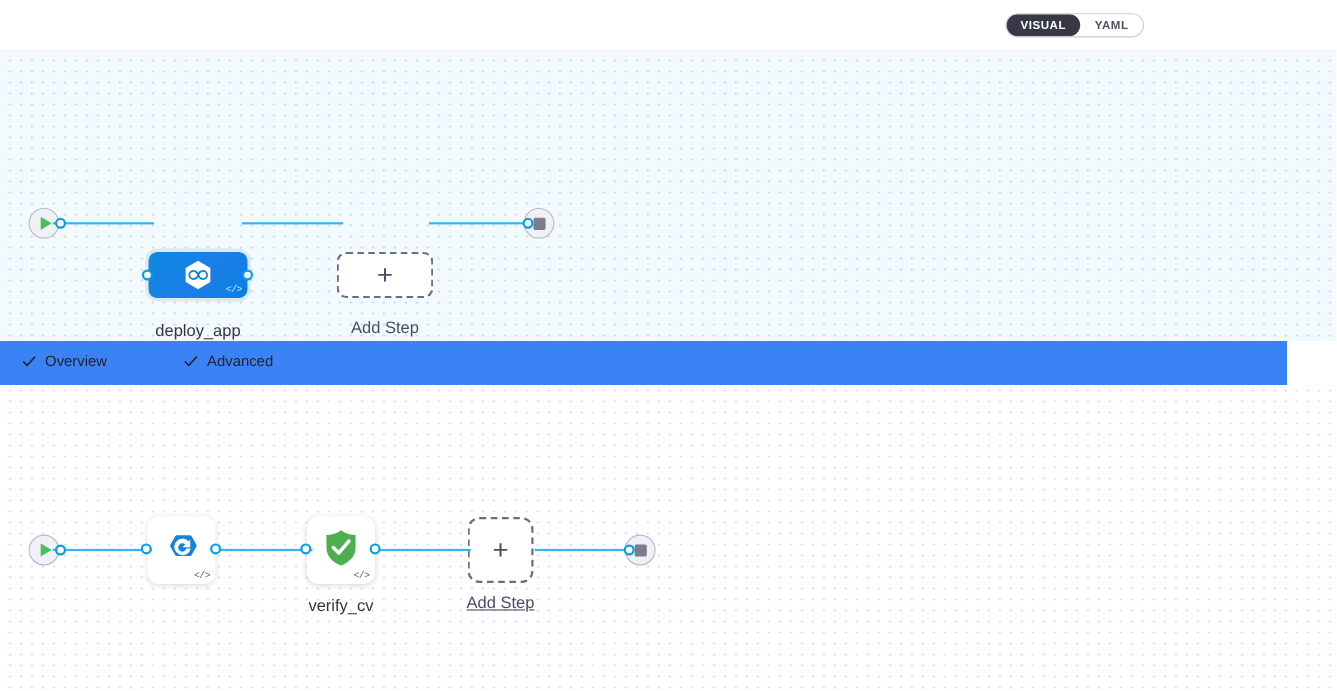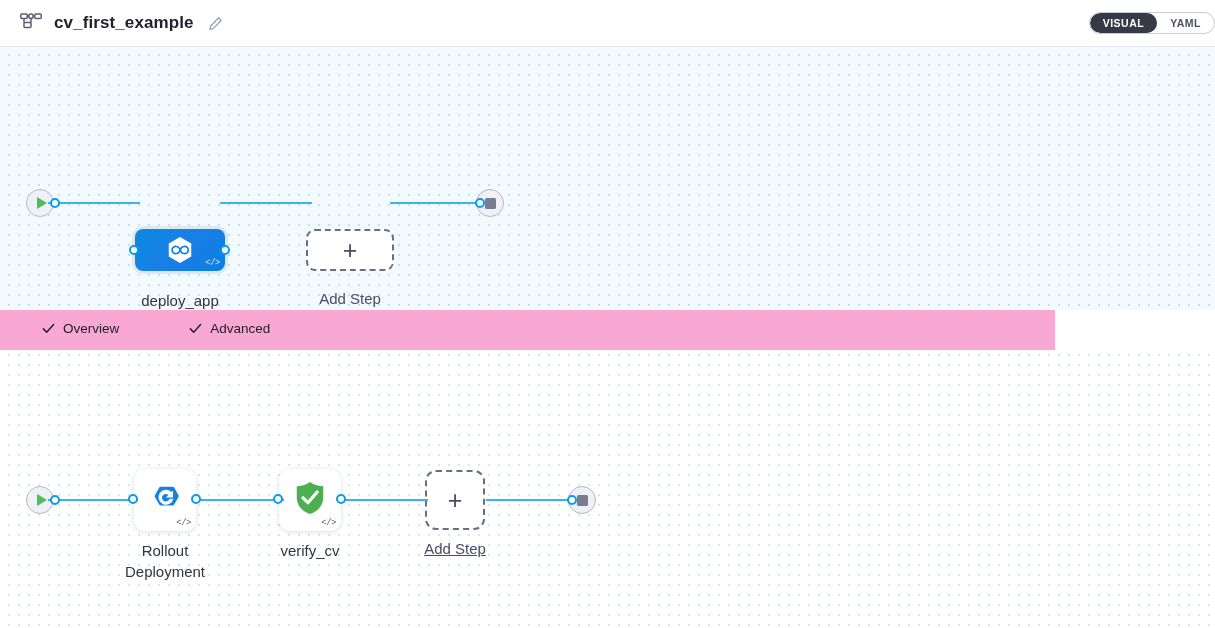--- a/index.html
+++ b/index.html
@@ -42,20 +42,21 @@
   .pipeline-title {
     font-size: 17px;
     font-weight: bold;
     letter-spacing: .1px;
     color: #22222a;
   }
   .edit-icon { width: 15px; height: 15px; display:block; margin-left: 2px; }
 
   .header-right {
     margin-left: auto;
+    padding-right: 175px;
     display: flex;
     align-items: center;
   }
   .view-toggle {
     display: flex;
     align-items: center;
     border: 1px solid #c8ccd8;
     border-radius: 12px;
     height: 20px;
     background: #ffffff;
@@ -101,26 +102,26 @@
     background-color: #ffffff;
     background-image: radial-gradient(#d7e6f4 1px, transparent 1.1px);
     background-size: 10px 10px;
     background-position: 4px 0px;
   }
 
   
   .tabbar {
     position: absolute;
     left: 0; top: 310px;
-    width: 1055px;
+    width: 1170px;
     height: 40px;
-    background: #f9a8d4;
+    background: #3b82f6;
     display: flex;
     align-items: stretch;
-    padding-left: 28px;
+    padding-left: 6px;
     box-sizing: border-box;
     box-shadow: 0 1px 2px rgba(40,50,80,.07);
   }
   .tab {
     display: flex;
     align-items: center;
     gap: 8px;
     padding: 0 14px;
     margin-right: 42px;
     font-size: 13.5px;
@@ -248,40 +249,20 @@
     white-space: pre-line;
   }
   .node-label.muted { color: #4a4c63; }
 </style>
 </head>
 <body>
 
 <div id="app">
 
   <div class="header">
-    <div class="header-left">
-      <span class="pipeline-icon">
-        <svg viewBox="0 0 22 20" width="22" height="20">
-          <rect x="0.8" y="1" width="6.4" height="4.4" rx="1" fill="none" stroke="#5b5d72" stroke-width="1.5"></rect>
-          <rect x="14.8" y="1" width="6.4" height="4.4" rx="1" fill="none" stroke="#5b5d72" stroke-width="1.5"></rect>
-          <circle cx="11" cy="3.2" r="2.2" fill="none" stroke="#5b5d72" stroke-width="1.5"></circle>
-          <line x1="7.2" y1="3.2" x2="8.8" y2="3.2" stroke="#5b5d72" stroke-width="1.5"></line>
-          <line x1="13.2" y1="3.2" x2="14.8" y2="3.2" stroke="#5b5d72" stroke-width="1.5"></line>
-          <line x1="11" y1="5.4" x2="11" y2="9.5" stroke="#5b5d72" stroke-width="1.5"></line>
-          <line x1="4" y1="5.4" x2="4" y2="9.5" stroke="#5b5d72" stroke-width="1.5"></line>
-          <rect x="4" y="9.5" width="7" height="5" rx="1" fill="none" stroke="#5b5d72" stroke-width="1.5"></rect>
-        </svg>
-      </span>
-      <span class="pipeline-title">cv_first_example</span>
-      <span class="edit-icon">
-        <svg viewBox="0 0 16 16" width="15" height="15">
-          <path d="M11.2 1.9 L14.1 4.8 L5.4 13.5 L2 14.3 L2.8 10.9 Z" fill="none" stroke="#9a9cb0" stroke-width="1.3" stroke-linejoin="round"></path>
-        </svg>
-      </span>
-    </div>
 
     <div class="header-right">
       <div class="view-toggle">
         <span class="toggle-opt active">VISUAL</span>
         <span class="toggle-opt">YAML</span>
       </div>
     </div>
   </div>
 
   <div class="canvas canvas-top">
@@ -374,22 +355,20 @@
             <path d="M13.6 6 H26 a2 2 0 0 1 1.7 1 l4.6 8 a2 2 0 0 1 0 2 l-4.6 8 a2 2 0 0 1-1.7 1 H13.6 a2 2 0 0 1-1.7-1 L7.3 17 a2 2 0 0 1 0-2 L11.9 7 a2 2 0 0 1 1.7-1 Z" fill="#1283df"></path>
             <path d="M24.8 11.6 a8 8 0 1 0 2.1 7.1 h-4.2 a4 4 0 1 1-1.1-3.9 l-2.6 2.6 h7.4 V10 Z" fill="#ffffff"></path>
             <path d="M24.8 11.6 a8 8 0 1 0 2.1 7.1 h-4.2 a4 4 0 1 1-1.1-3.9 l-2.6 2.6 h7.4 V10 Z" fill="#1c8ef0" transform="translate(0.6,0.4) scale(0.985)" opacity="0"></path>
           </svg>
         </span>
         <span class="code-badge dark">&lt;/&gt;</span>
       </div>
       <span class="port" style="left:-6px; top:25px;"></span>
       <span class="port" style="left:57px; top:25px;"></span>
     </div>
-    <div class="node-label" style="left:105px; top:190px; width:120px;">Rollout
-Deployment</div>
 
     <div class="node-abs" style="left:279px; top:119px;">
       <div class="step-node">
         <span>
           <svg viewBox="0 0 36 38" width="34" height="36">
             <path d="M18 2 C13.6 5.2 8.4 6.6 4 6.6 V19 c0 8.4 6.2 14.2 14 17 c7.8-2.8 14-8.6 14-17 V6.6 c-4.4 0-9.6-1.4-14-4.6 Z" fill="#4caf50"></path>
             <path d="M10.6 18.8 L15.8 24 L25.6 12.6" fill="none" stroke="#ffffff" stroke-width="3.4" stroke-linecap="round" stroke-linejoin="round"></path>
           </svg>
         </span>
         <span class="code-badge dark">&lt;/&gt;</span>

